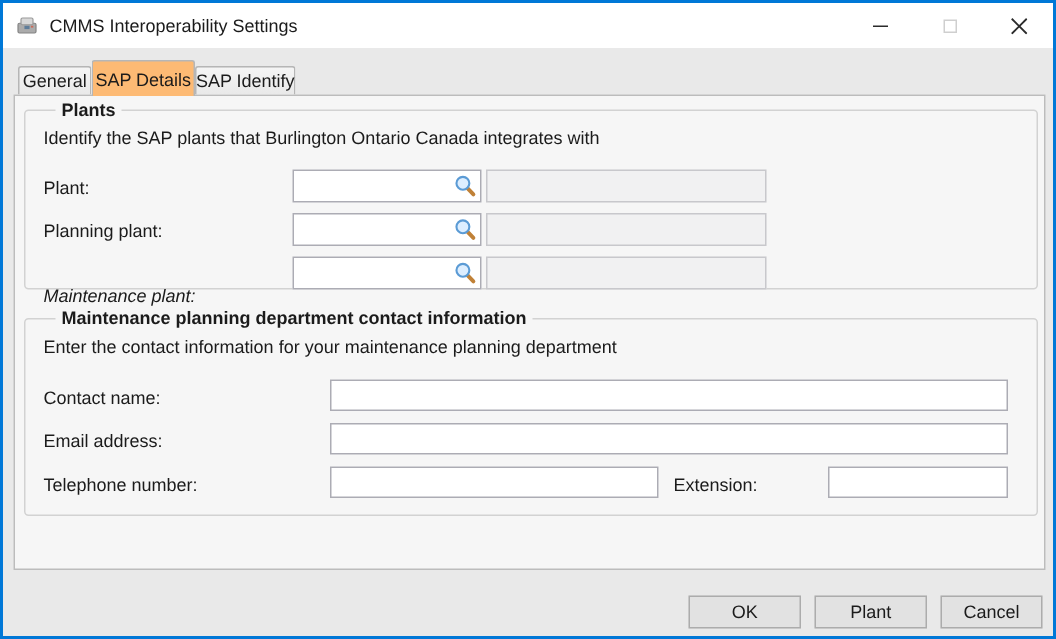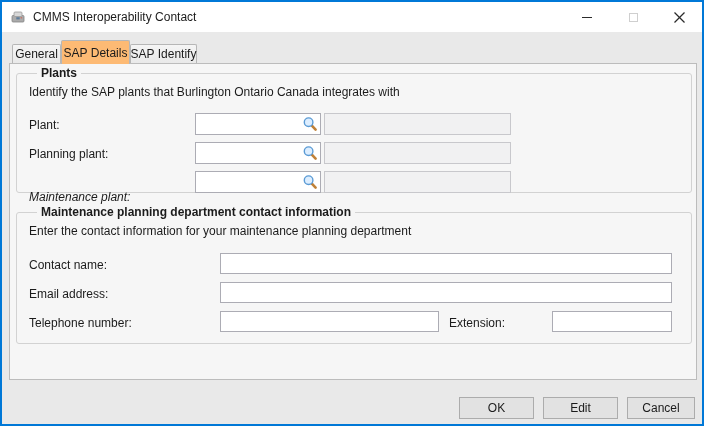--- a/index.html
+++ b/index.html
@@ -65,21 +65,21 @@
 <div class="window">
   <div class="window-inner">
 
     <div class="titlebar">
       <svg class="app-icon" viewBox="0 0 16 16">
         <rect x="2" y="6.5" width="12" height="6.5" rx="1" fill="#ababab" stroke="#848484" stroke-width="0.8"></rect>
         <rect x="4" y="3" width="8" height="4.5" rx="1" fill="#d8d8d8" stroke="#9a9a9a" stroke-width="0.8"></rect>
         <rect x="6.3" y="8.2" width="3.4" height="2.2" fill="#5f7d9a"></rect>
         <rect x="10.6" y="8.2" width="1.6" height="1.2" fill="#c96a5a"></rect>
       </svg>
-      <span class="titlebar-title">CMMS Interoperability Contact</span>
+      <span class="titlebar-title">CMMS Interoperability Settings</span>
       <div class="win-controls">
         <div class="win-ctrl">
             <span class="glyph-min"></span>
           </div>
         <div class="win-ctrl">
             <span class="glyph-max"></span>
           </div>
         <div class="win-ctrl">
           <svg width="11" height="11" viewBox="0 0 11 11">
             <line x1="0.5" y1="0.5" x2="10.5" y2="10.5" stroke="#2b2b2b" stroke-width="1.2"></line>
@@ -142,17 +142,17 @@
 
         <span class="field-label" style="top:103px;">Telephone number:</span>
         <input class="tb phone-input" style="top: 98px;" value="">
         <span class="field-label" style="left:432px; top:103px;">Extension:</span>
         <input class="tb ext-input" style="top: 98px;" value="">
       </div>
 
     </div>
 
     <button class="btn btn-ok">OK</button>
-    <button class="btn btn-edit">Edit</button>
+    <button class="btn btn-edit">Plant</button>
     <button class="btn btn-cancel">Cancel</button>
 
   </div>
 </div>
 
 </body></html>

